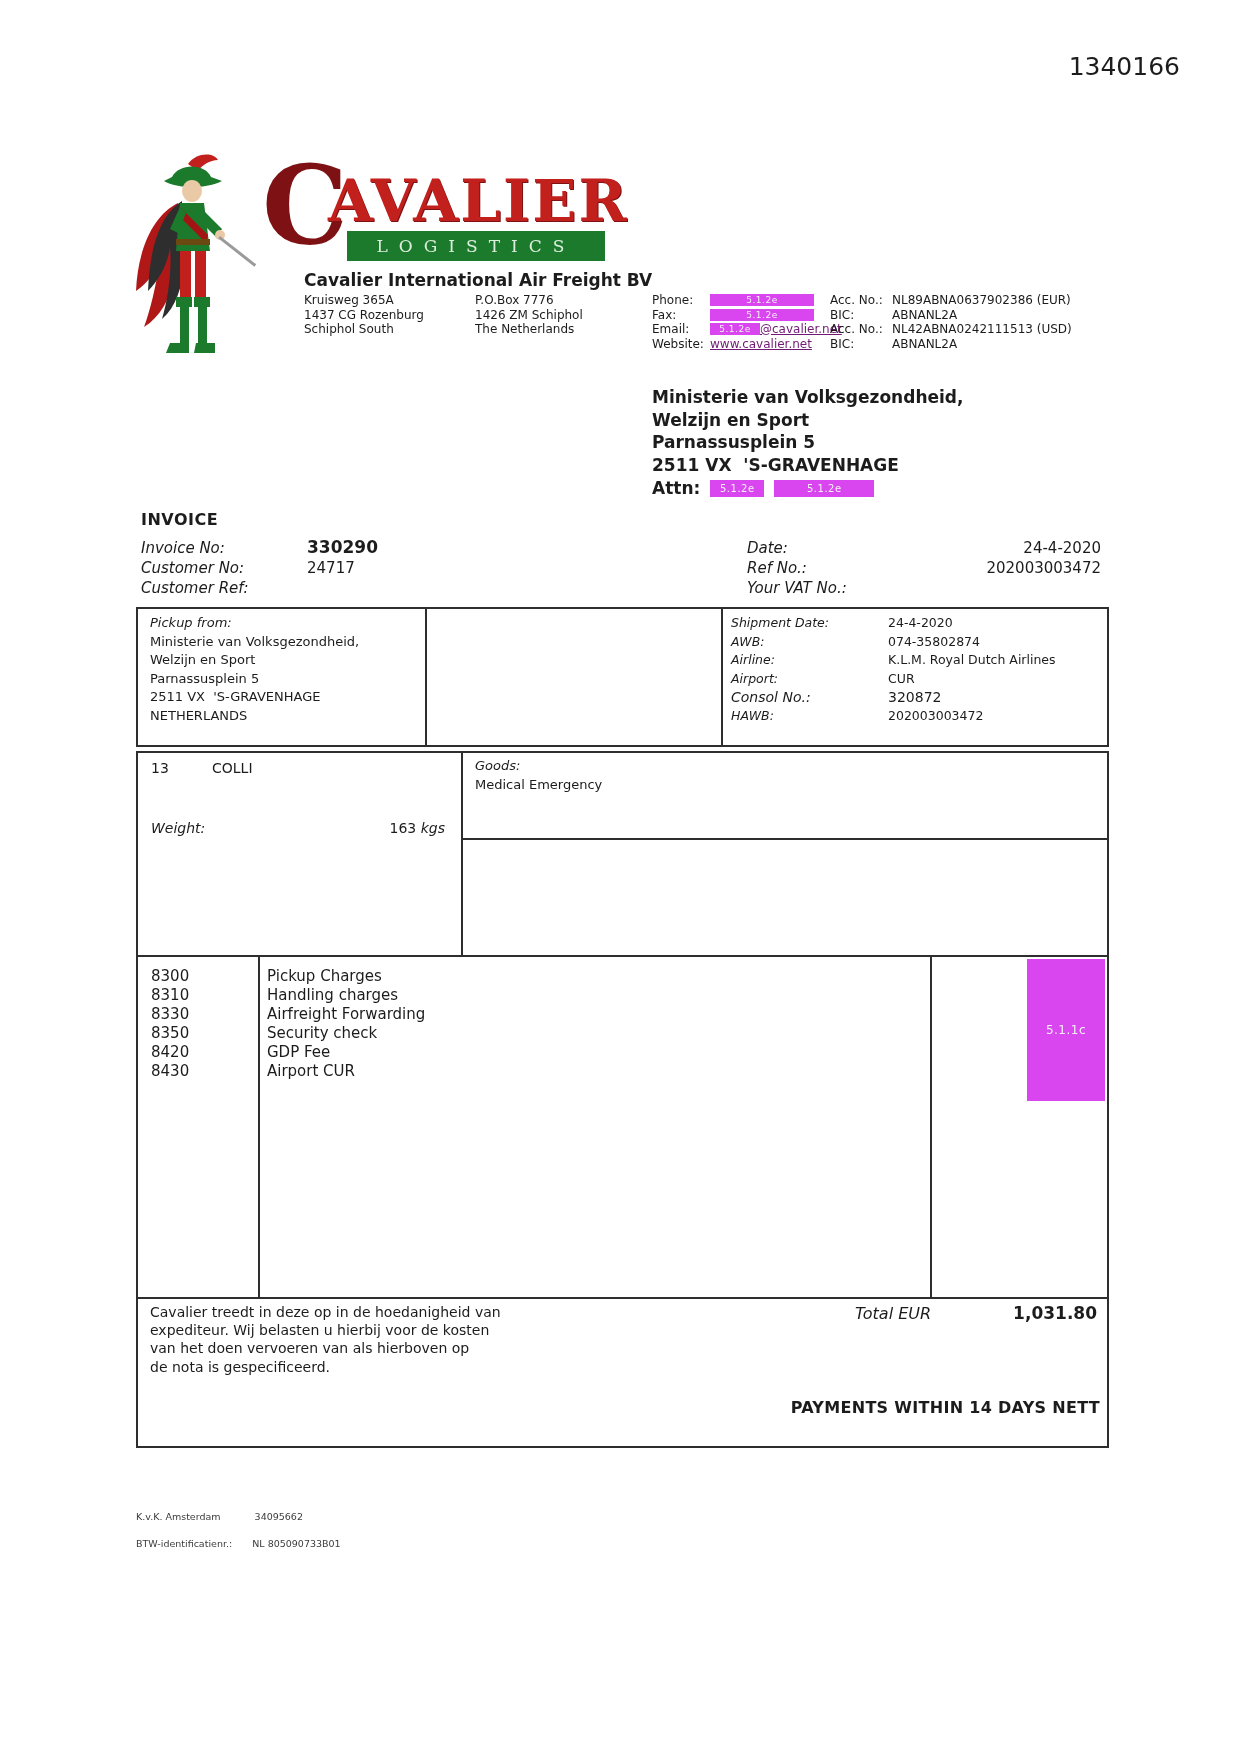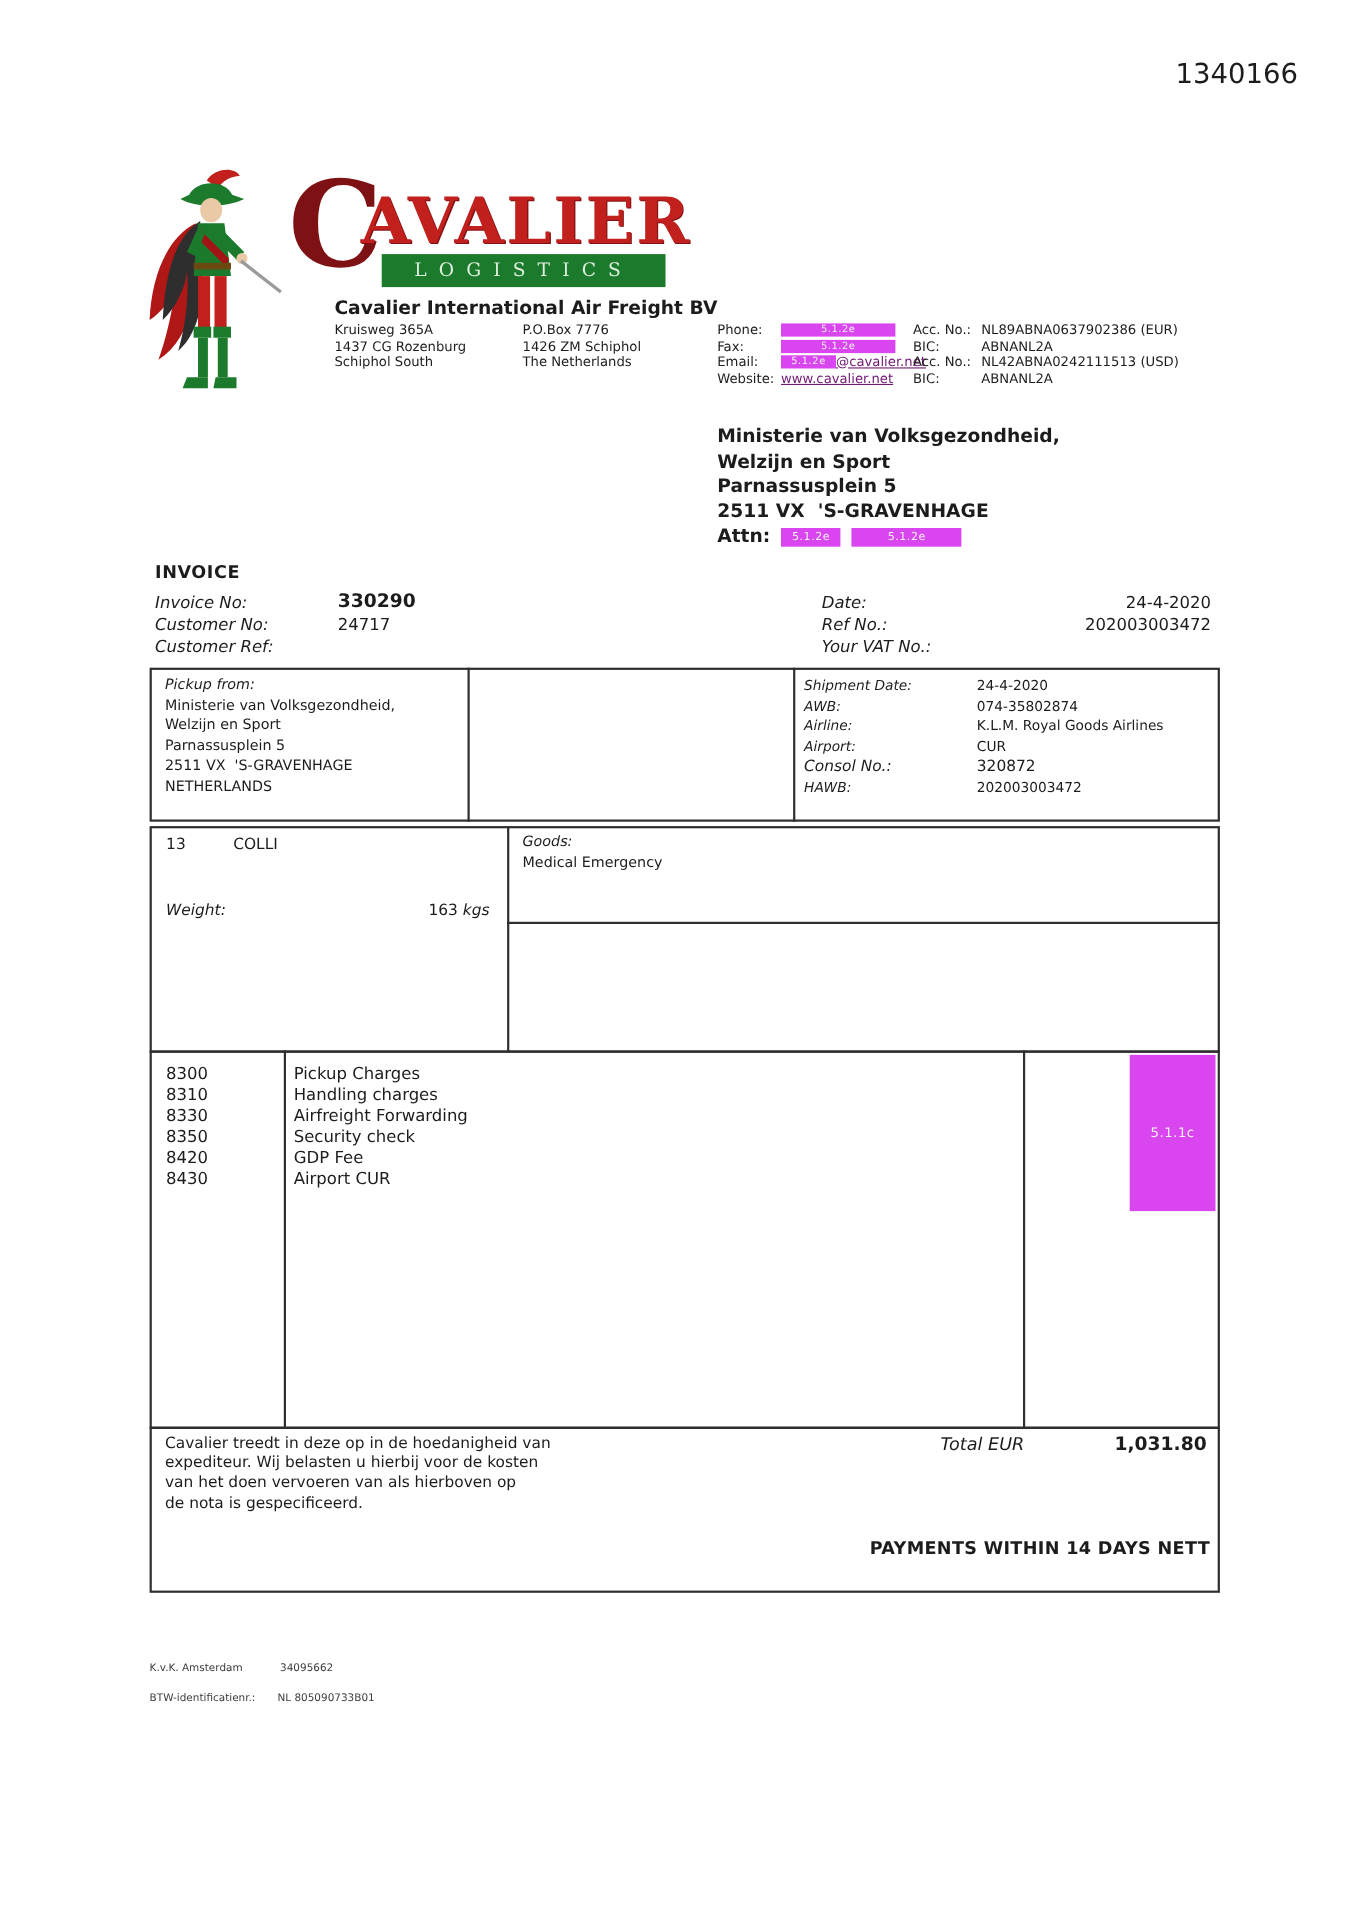--- a/index.html
+++ b/index.html
@@ -150,21 +150,21 @@
     <div style="line-height:18.5px;font-size:12.5px;display:flex;">
       <span class="it" style="width:157px;">Shipment Date:</span>
       <span>24-4-2020</span>
     </div>
     <div style="line-height:18.5px;font-size:12.5px;display:flex;">
       <span class="it" style="width:157px;">AWB:</span>
       <span>074-35802874</span>
     </div>
     <div style="line-height:18.5px;font-size:12.5px;display:flex;">
       <span class="it" style="width:157px;">Airline:</span>
-      <span>K.L.M. Royal Goods Airlines</span>
+      <span>K.L.M. Royal Dutch Airlines</span>
     </div>
     <div style="line-height:18.5px;font-size:12.5px;display:flex;">
       <span class="it" style="width:157px;">Airport:</span>
       <span>CUR</span>
     </div>
     <div style="line-height:18.5px;font-size:14px;display:flex;align-items:center;">
       <span class="it" style="width:157px;">Consol No.:</span>
       <span>320872</span>
     </div>
     <div style="line-height:18.5px;font-size:12.5px;display:flex;">

